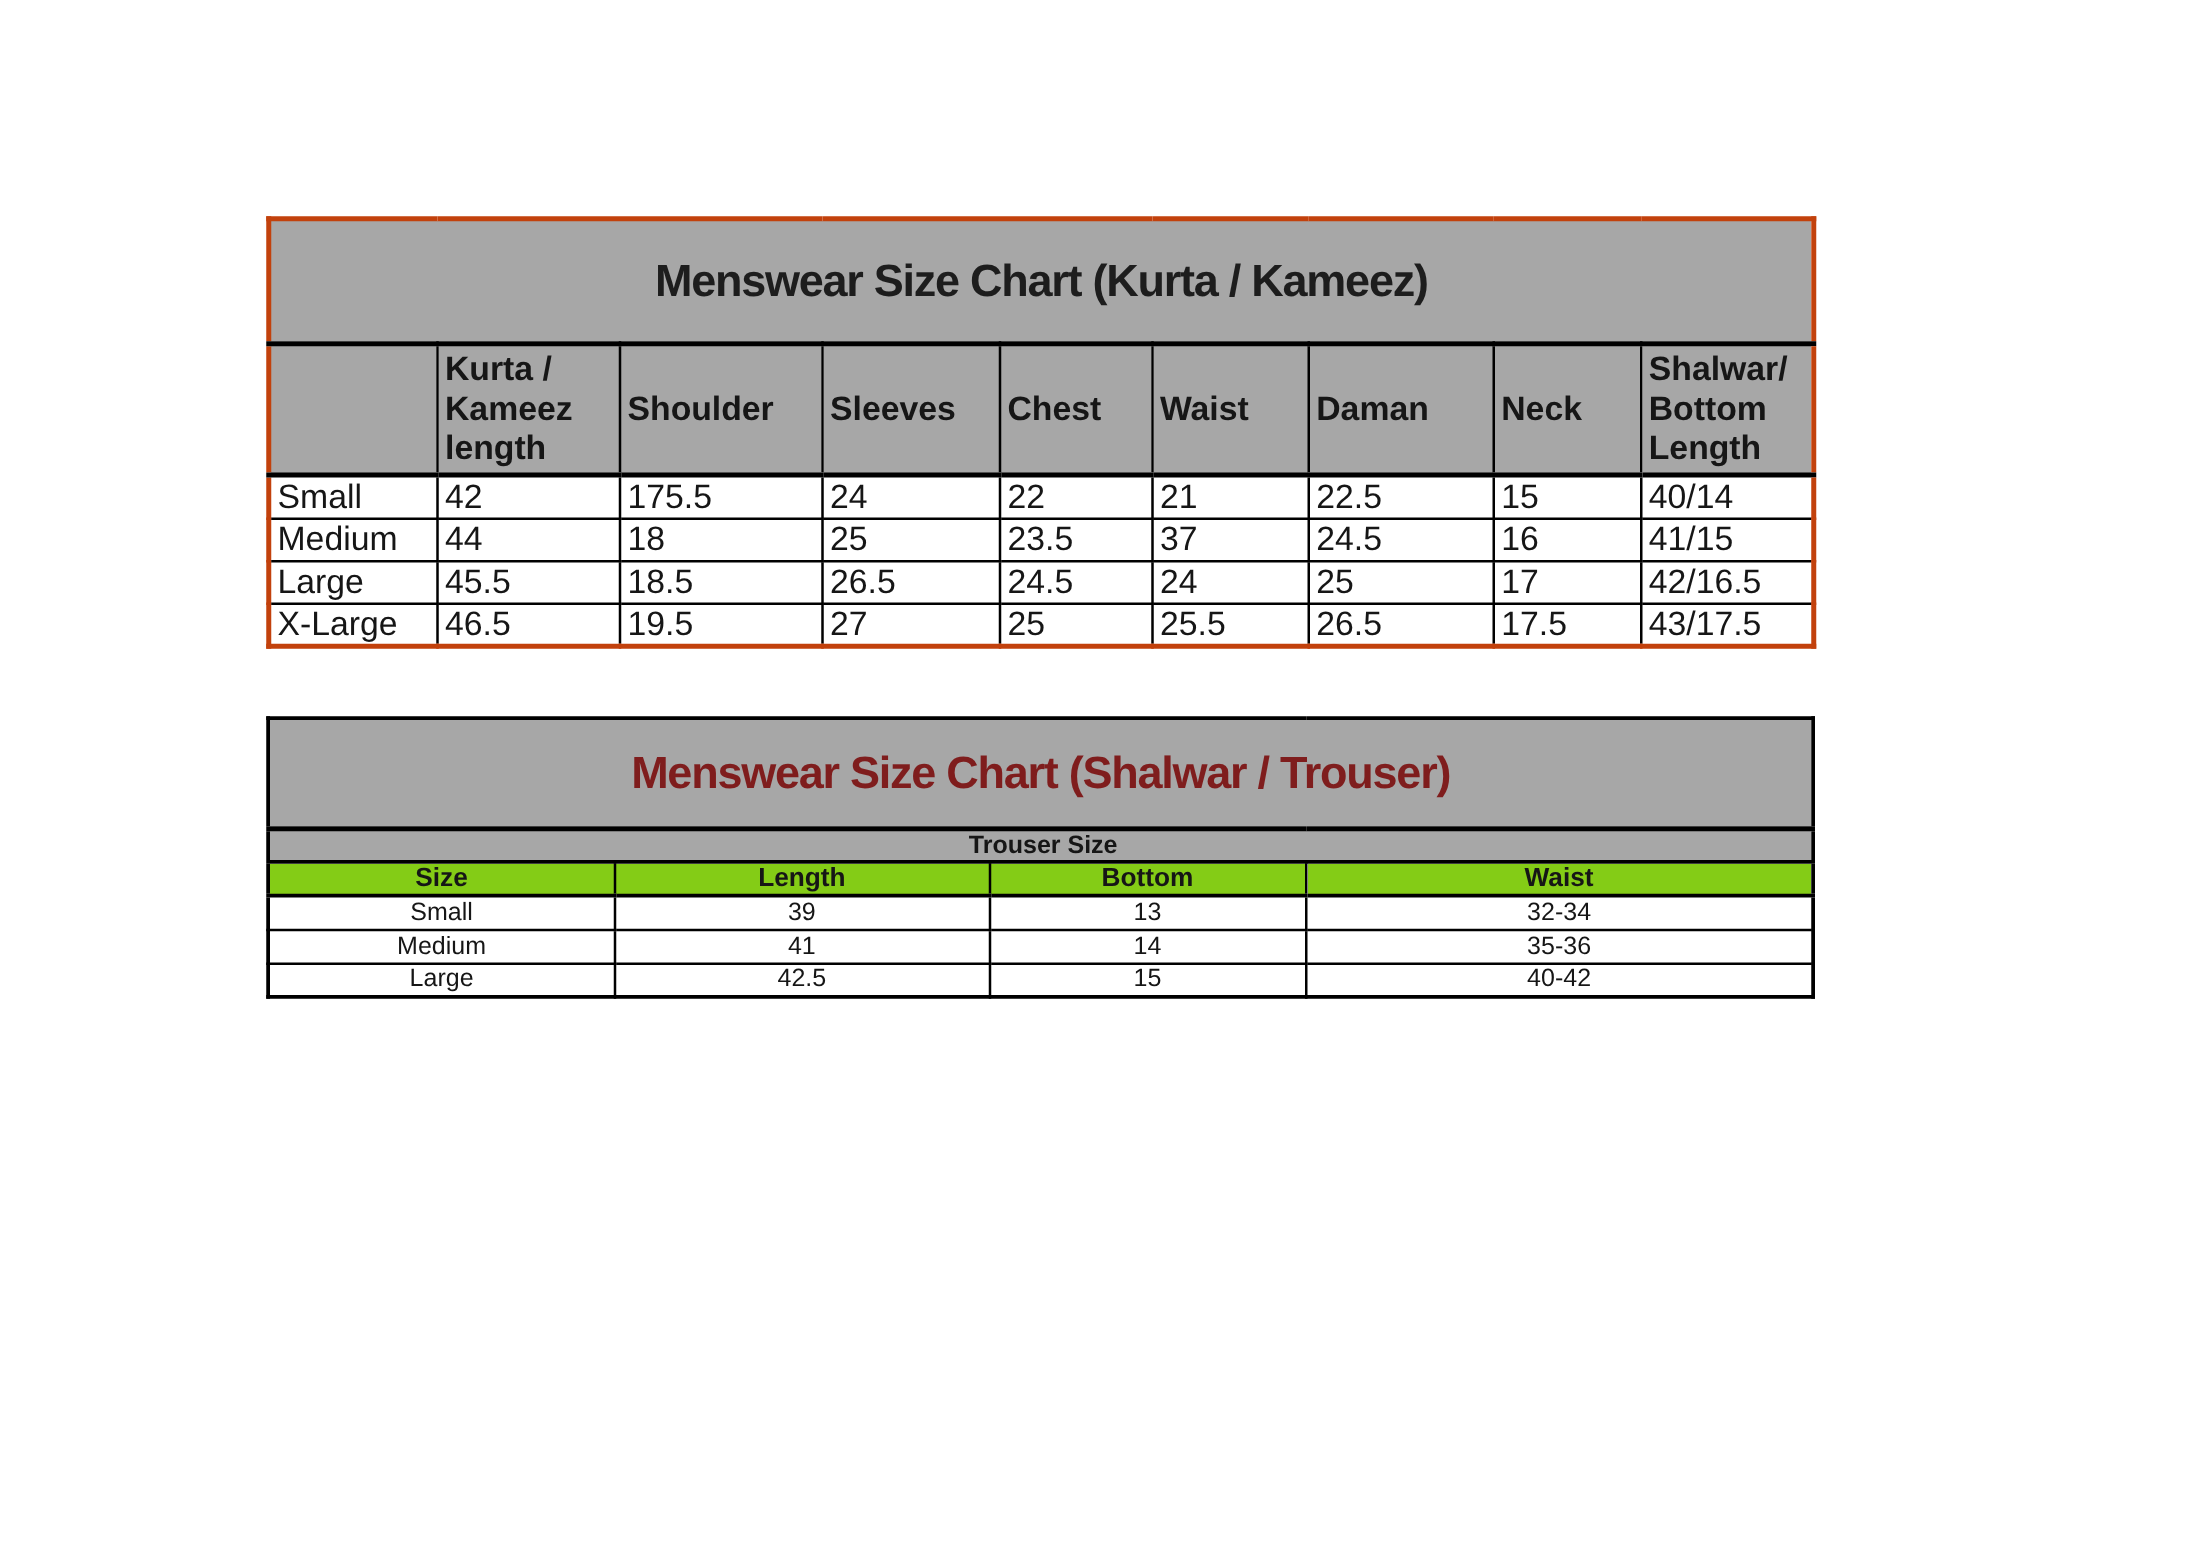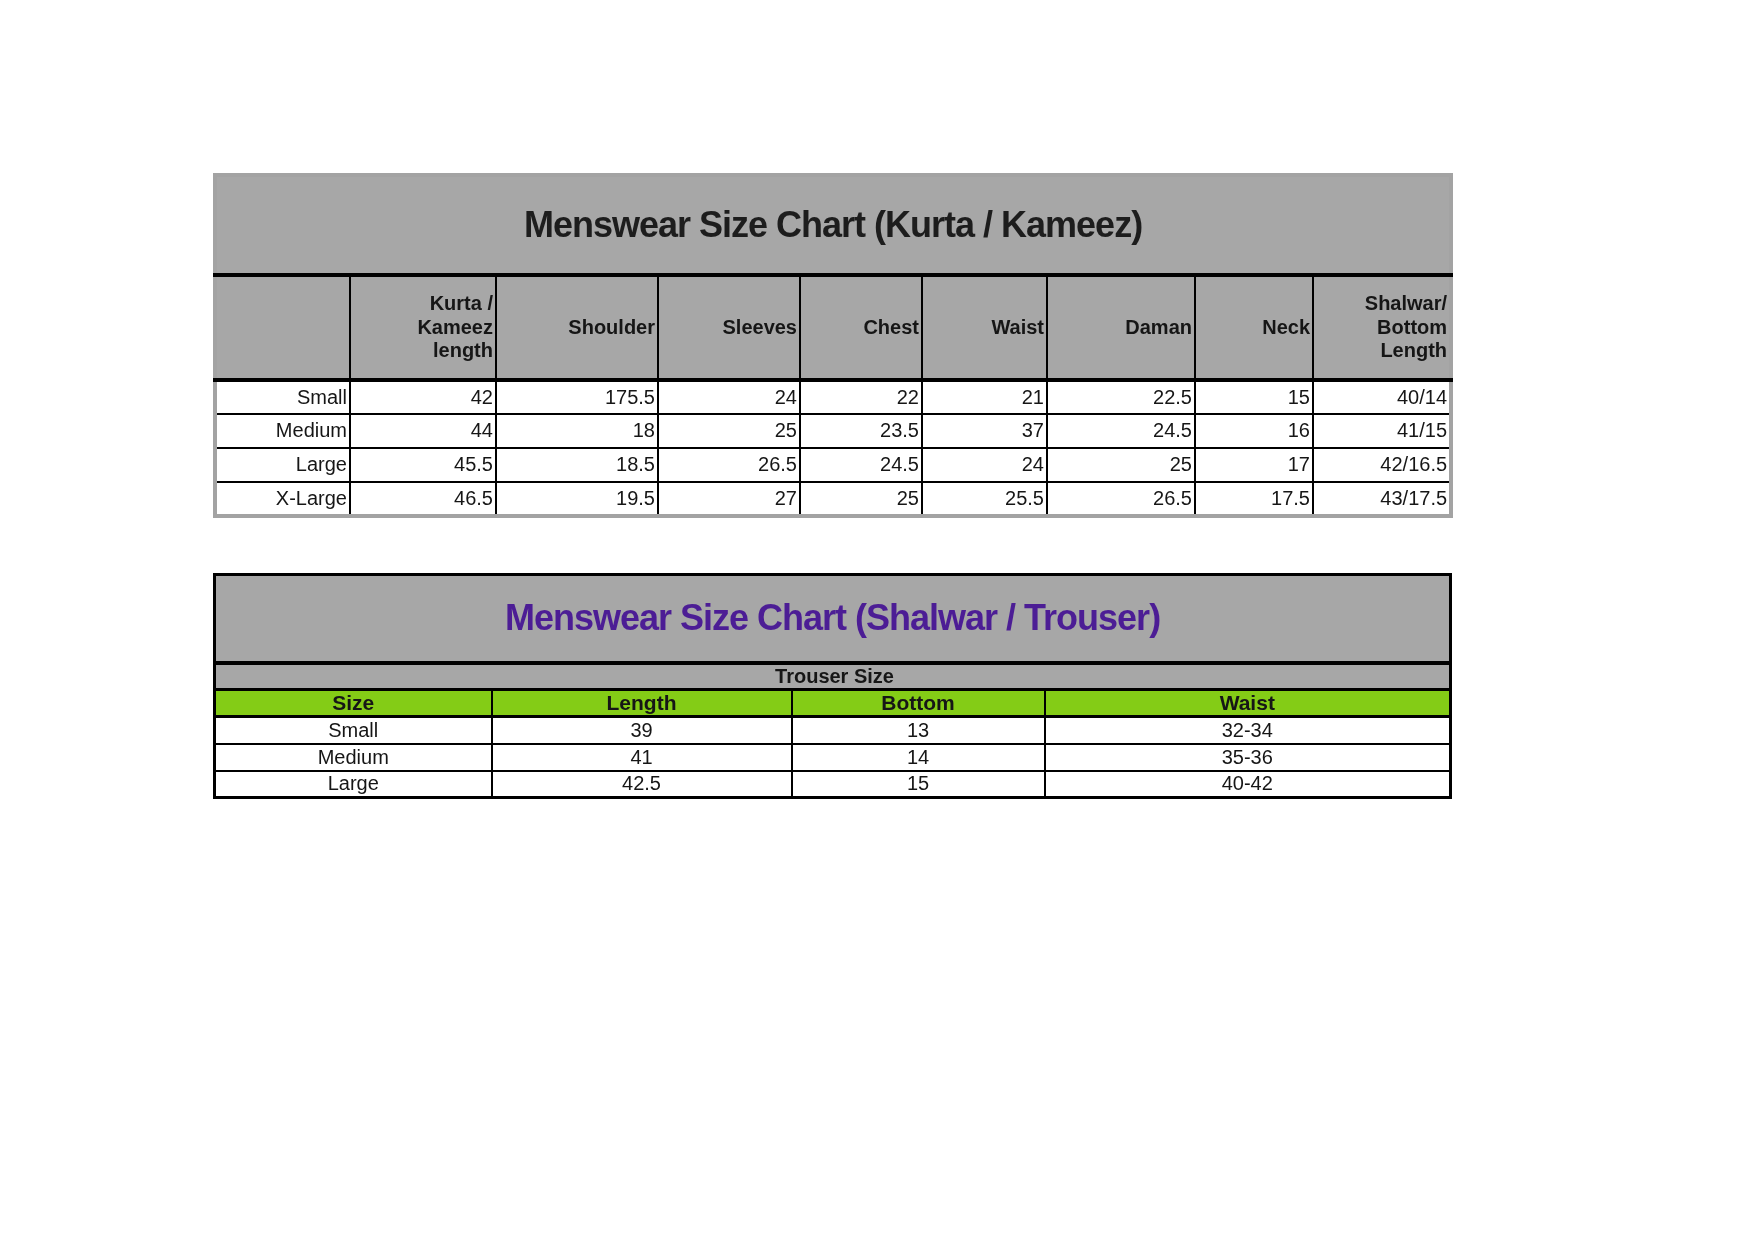--- a/index.html
+++ b/index.html
@@ -14,26 +14,26 @@
   }
   table.tbl {
     position: absolute;
     border-collapse: collapse;
     table-layout: fixed;
     background: #ffffff;
   }
   .tbl td, .tbl th { overflow: hidden; white-space: normal; }
 
   
-  #kurta-table { left: 213px; top: 173px; width: 1236px; border: 4px solid #a3a3a3; }
+  #kurta-table { left: 213px; top: 173px; width: 1236px; border: 4px solid #c2410c; }
   #kurta-table td, #kurta-table th {
     border: 2px solid #000;
-    font-size: 20px;
+    font-size: 27px;
     vertical-align: middle;
-    text-align: right;
+    text-align: left;
     padding: 0 2px 0 5px;
     line-height: 1.17;
   }
   #kurta-table .title-cell {
     height: 100px;
     background: #a7a7a7;
     border-bottom: 4px solid #000;
     font-weight: 700;
     font-size: 36px;
     letter-spacing: -1px;
@@ -58,21 +58,21 @@
     text-align: center;
     padding: 0;
   }
   #trouser-table .title-cell {
     height: 88px;
     background: #a7a7a7;
     border-bottom: 4px solid #000;
     font-weight: 700;
     font-size: 36px;
     letter-spacing: -1px;
-    color: #4c1d95;
+    color: #7f1d1d;
   }
   #trouser-table .section-cell {
     height: 27px;
     background: #a7a7a7;
     text-align: center;
     padding-left: 4px;
     font-weight: 700;
     border-bottom: 3px solid #000;
   }
   #trouser-table th {

